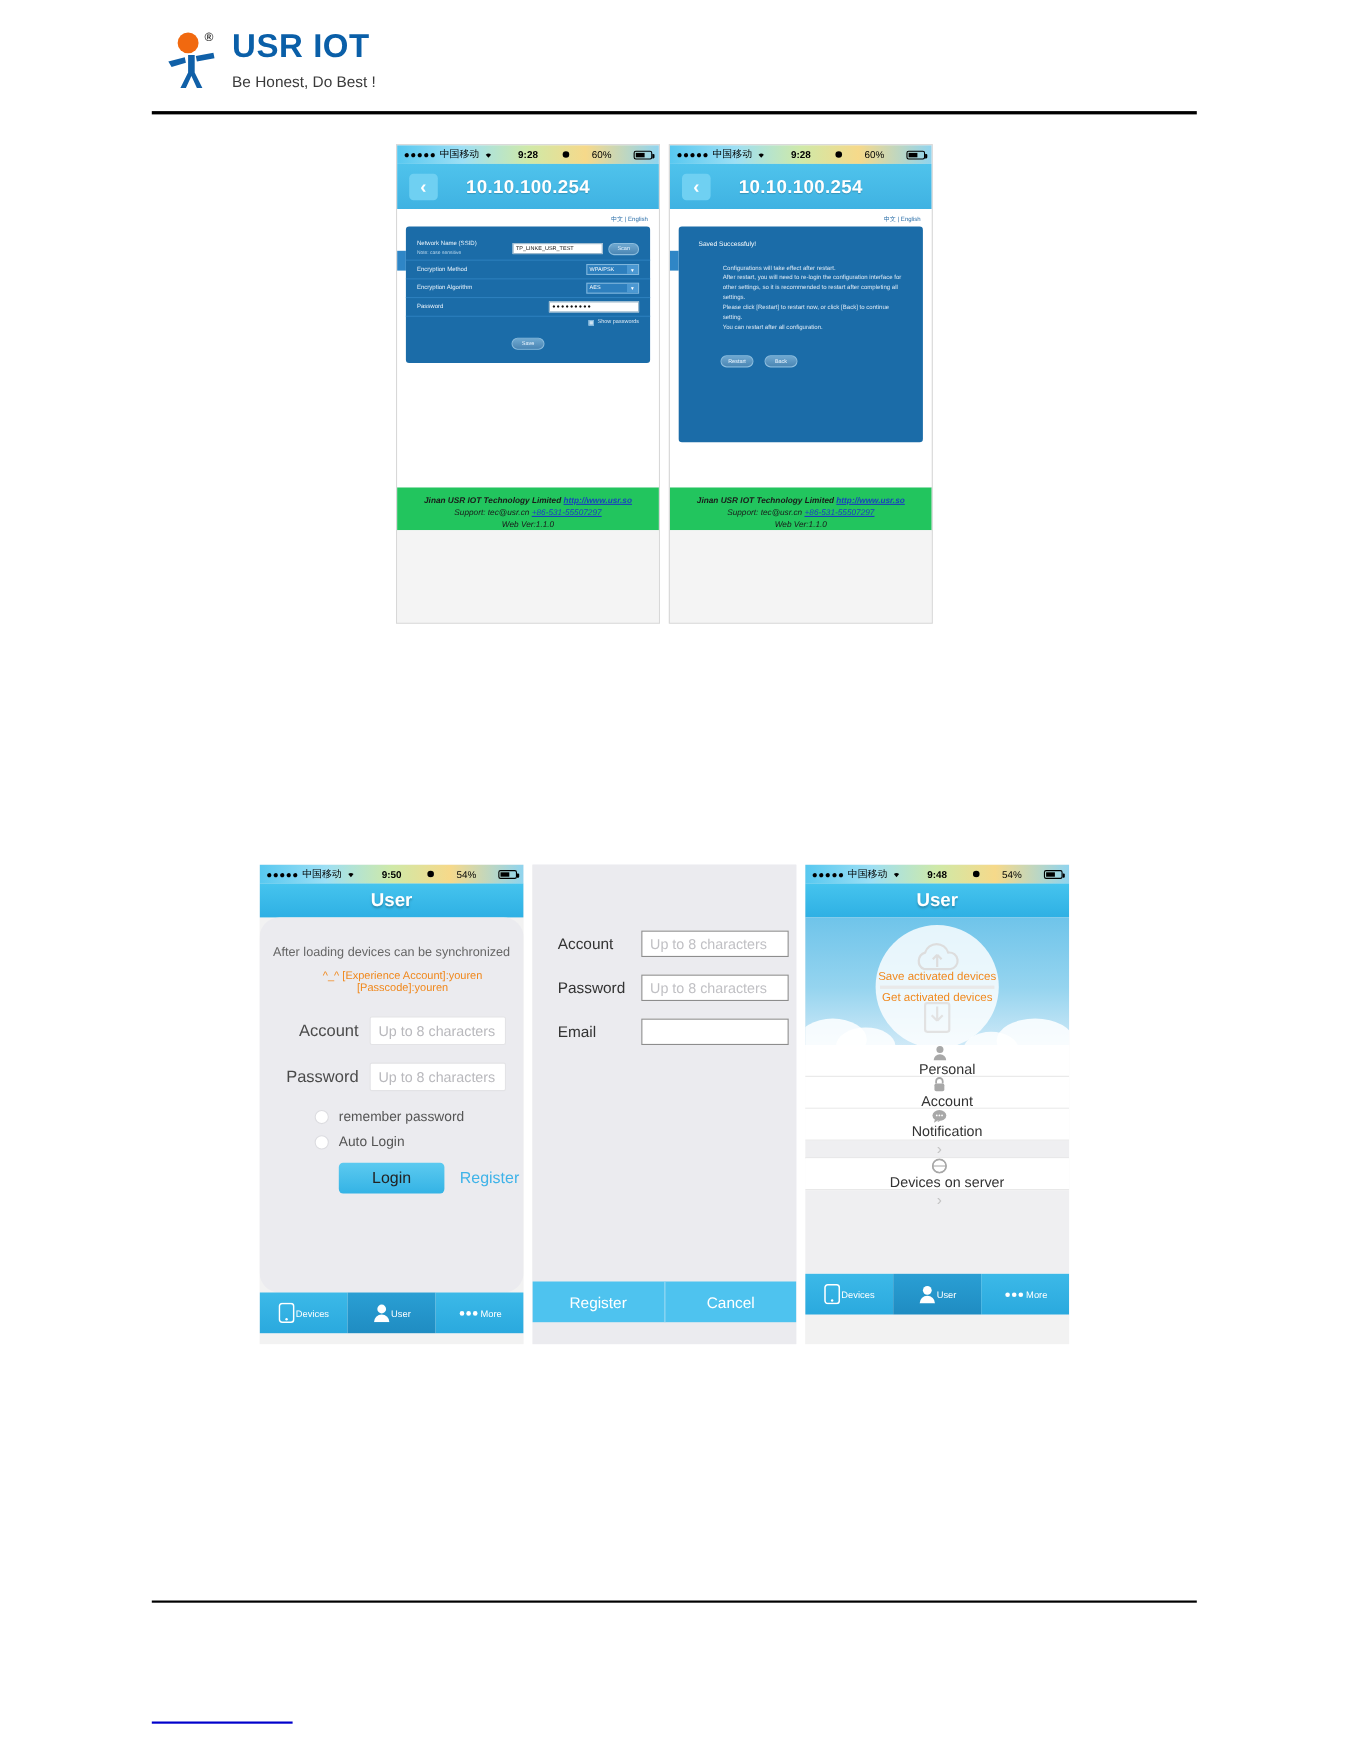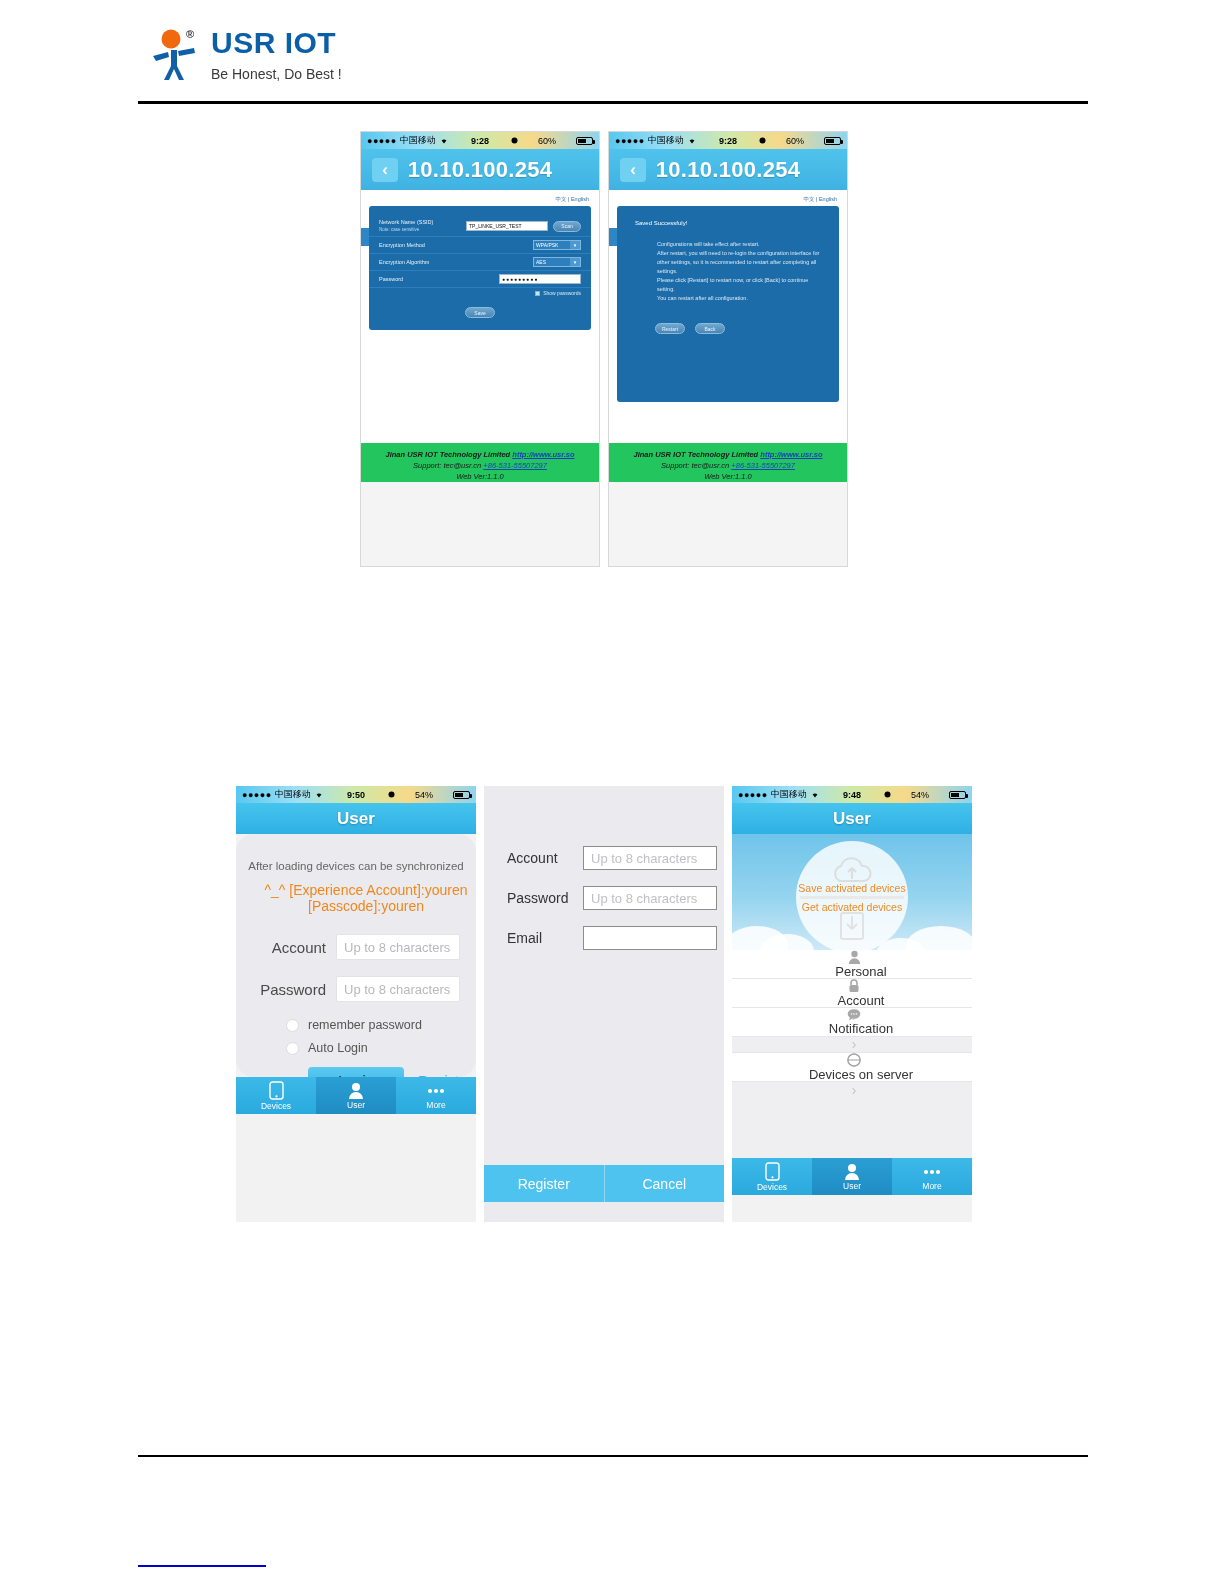--- a/index.html
+++ b/index.html
@@ -79,21 +79,21 @@
     display: flex; align-items: center; position: relative;
   }
   .back-btn {
     width: 26px; height: 24px; margin-left: 11px;
     background: #6fd0f2; border-radius: 4px;
     display: flex; align-items: center; justify-content: center;
     color: #fff; font-size: 17px; font-weight: bold;
   }
   .router-title {
     position: absolute; left: 0; right: 0; text-align: center;
-    color: #fff; font-size: 22px; font-weight: bold;
+    color: #fff; font-size: 17px; font-weight: bold;
     letter-spacing: 0.3px; text-shadow: 0 1px 1px rgba(0,0,0,.2);
   }
   .router-body { background: #fff; height: 253px; position: relative; }
   .lang-row {
     text-align: right; font-size: 5.5px; color: #2a6ea8;
     padding: 6px 10px 3px 0;
   }
   .blue-panel {
     background: #1b6ca8; margin: 0 8px; border-radius: 3px;
     padding: 10px 0 12px 0; position: relative;
@@ -167,26 +167,26 @@
   
   .app-phone { width: 240px; height: 436px; }
   .app-nav {
     height: 31px; background: linear-gradient(180deg,#46c4ee 0%,#2eb0e4 100%);
     display: flex; align-items: center; justify-content: center;
   }
   .app-title {
     color: #fff; font-size: 17px; font-weight: bold;
     text-shadow: 0 1px 2px rgba(0,0,0,.25);
   }
-  .login-body { background: #ebebef; height: 243px; padding-top: 26px; border-radius: 18px; }
+  .login-body { background: #ebebef; height: 341px; padding-top: 26px; border-radius: 18px; }
   .login-hint {
     text-align: center; font-size: 11.5px; color: #666; padding-bottom: 10px;
   }
   .login-demo {
-    text-align: center; font-size: 14px; color: #f0871a; padding-bottom: 20px; margin-left: 20px;
+    text-align: center; font-size: 10px; color: #f0871a; padding-bottom: 20px; margin-left: 20px;
   }
   .fld-row {
     display: flex; align-items: center; justify-content: center;
     margin-bottom: 16px; gap: 10px;
   }
   .fld-lbl {
     width: 74px; text-align: right; font-size: 15px; color: #4a4a4a;
   }
   .fld-box {
     width: 124px; height: 26px; background: #fff;
@@ -274,21 +274,21 @@
   }
   .menu-lbl { flex: 1; margin-left: 14px; font-size: 13px; color: #333; }
   .chev { color: #c3c3c3; font-size: 14px; }
   .menu-gap { height: 16px; background: #efeff1; border-bottom: 1px solid #e6e6e6; }
   .menu-rest { background: #efeff1; }
 
   
   .tabbar { display: flex; height: 37px; }
   .tab {
     flex: 1; background: linear-gradient(180deg,#3cb9e8 0%,#2aa9de 100%);
-    display: flex; flex-direction: column; align-items: center;
+    display: flex; align-items: center;
     justify-content: center; color: #fff; gap: 1px;
   }
   .tab.active { background: linear-gradient(180deg,#2a9fd4 0%,#1f8cc2 100%); }
   .tab-lbl { font-size: 8.5px; }
   .tab svg { display: block; }
 </style>
 </head>
 <body>
 
 <div class="doc-header">

